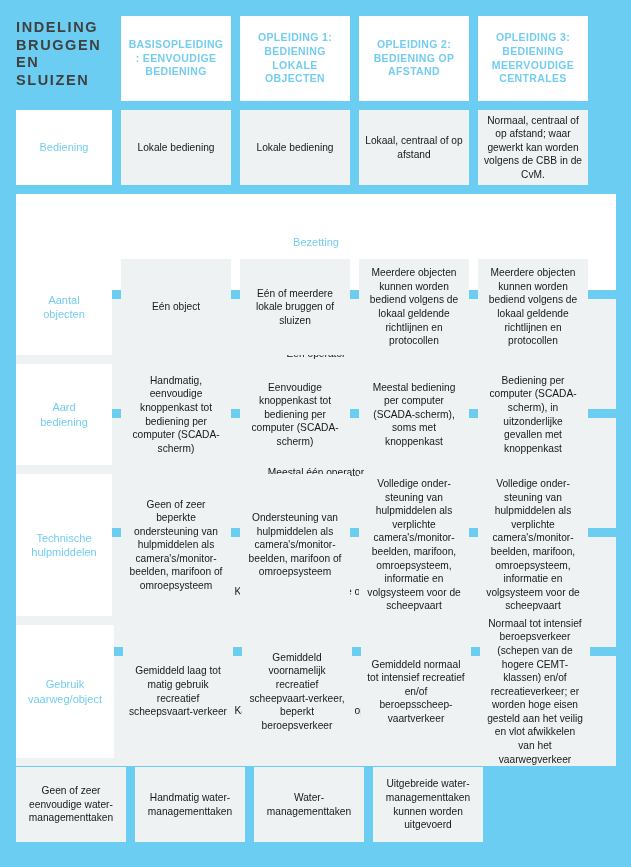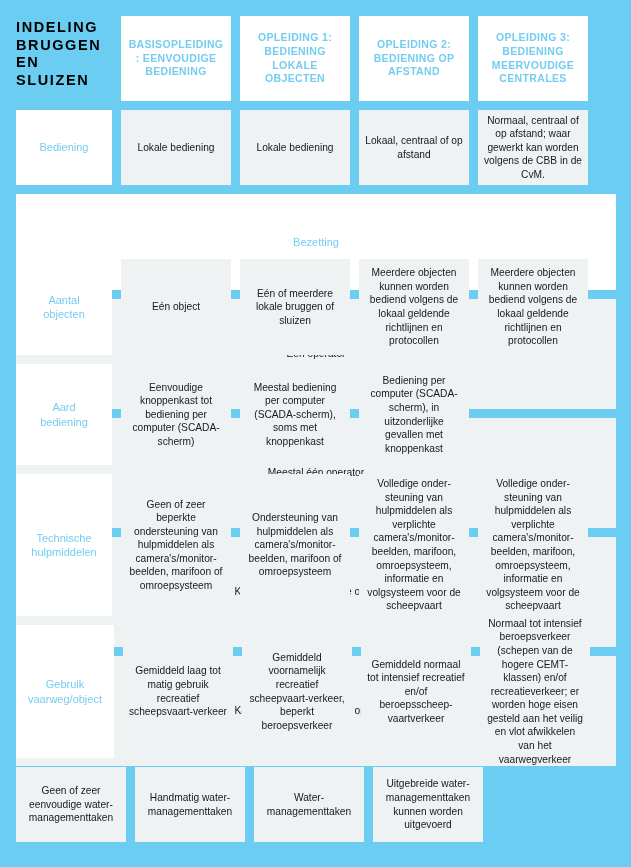--- a/index.html
+++ b/index.html
@@ -46,21 +46,21 @@
   .title-cell {
     flex: 0 0 96px;
     background: transparent;
     display: flex;
     align-items: flex-start;
     justify-content: flex-start;
     padding: 3px 0 0 0;
   }
 
   .title-text {
-    color: #000000;
+    color: #404040;
     font-weight: bold;
     font-size: 14.5px;
     letter-spacing: 1.6px;
     line-height: 1.22;
     text-transform: uppercase;
     text-align: left;
   }
 
   .col-header {
     background: #ffffff;
@@ -137,20 +137,21 @@
   <div class="row h3">
     <div class="rowlabel">Aantal objecten</div>
     <div class="cell datacell">Eén object</div>
     <div class="cell datacell">Eén of meerdere lokale bruggen of sluizen</div>
     <div class="cell datacell">Meerdere objecten kunnen worden bediend volgens de lokaal geldende richtlijnen en protocollen</div>
     <div class="cell datacell">Meerdere objecten kunnen worden bediend volgens de lokaal geldende richtlijnen en protocollen</div>
   </div>
 
   <div class="row h4">
     <div class="rowlabel">Aard bediening</div>
+    <div class="cell datacell">Handmatig, eenvoudige knoppenkast tot bediening per computer (SCADA-scherm)</div>
     <div class="cell datacell">Eenvoudige knoppenkast tot bediening per computer (SCADA-scherm)</div>
     <div class="cell datacell">Meestal bediening per computer (SCADA-scherm), soms met knoppenkast</div>
     <div class="cell datacell">Bediening per computer (SCADA-scherm), in uitzonderlijke gevallen met knoppenkast</div>
   </div>
 
   <div class="row h5">
     <div class="rowlabel">Technische hulpmiddelen</div>
     <div class="cell datacell">Geen of zeer beperkte ondersteuning van hulpmiddelen als camera's/monitor-beelden, marifoon of omroepsysteem</div>
     <div class="cell datacell">Ondersteuning van hulpmiddelen als camera's/monitor-beelden, marifoon of omroepsysteem</div>
     <div class="cell datacell">Volledige onder-steuning van hulpmiddelen als verplichte camera's/monitor-beelden, marifoon, omroepsysteem, informatie en volgsysteem voor de scheepvaart</div>

